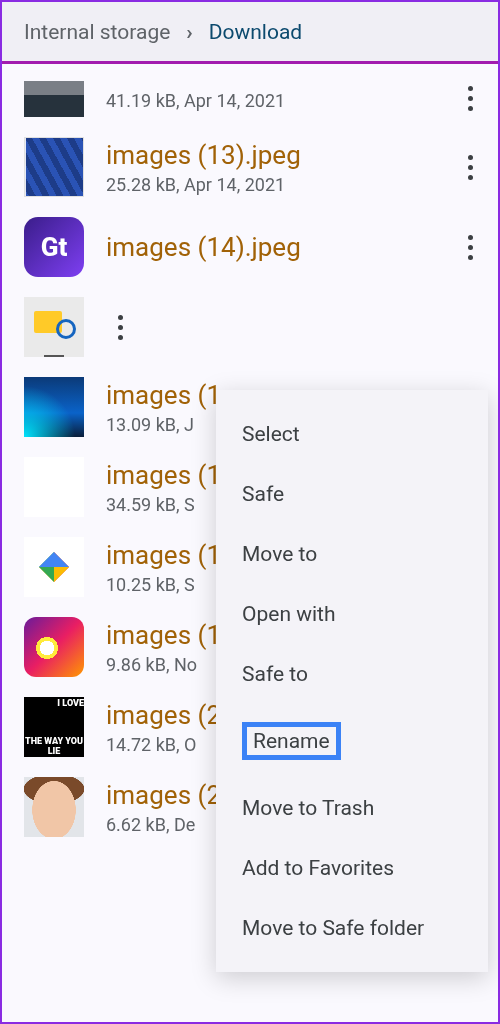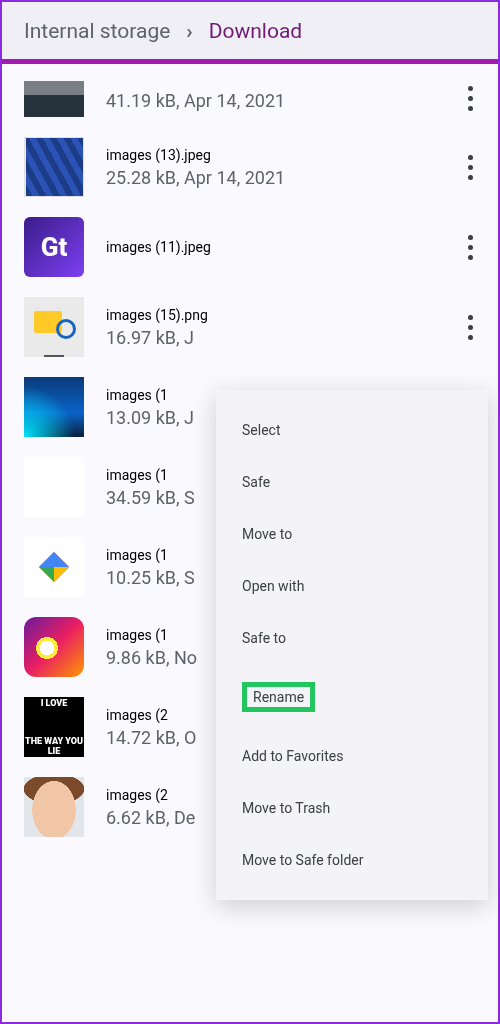--- a/index.html
+++ b/index.html
@@ -5,78 +5,78 @@
   * { box-sizing: border-box; margin: 0; padding: 0; }
   html, body { width: 500px; height: 1024px; overflow: hidden; font-family: Roboto, "Segoe UI", Arial, sans-serif; }
   body { background: #ffffff; border: 2px solid #8a2be2; }
 
   .screen { position: relative; width: 100%; height: 100%; background: #faf9fe; }
 
   
   .breadcrumb {
     display: flex; align-items: center; gap: 16px;
     height: 62px; padding: 0 22px;
-    background: #f0eff5; border-bottom: 5px solid #a21caf;
+    background: #f0eff5; border-bottom: 3px solid #a21caf;
     font-size: 21px; color: #5f6368;
   }
-  .breadcrumb .current { color: #701a75; }
+  .breadcrumb .current { color: #0c4a6e; }
   .breadcrumb .chevron { color: #5f6368; font-weight: bold; }
 
   
   .list { padding-top: 4px; }
   .row {
     display: flex; align-items: center;
     padding: 10px 14px 10px 22px; gap: 22px;
     position: relative;
   }
   .thumb {
     width: 60px; height: 60px; flex: 0 0 60px;
     border: 1px solid #e0e0e0; background: #fff;
-    display: flex; align-items: center; justify-content: center;
+    display: flex; align-items: flex-end; justify-content: center;
     overflow: hidden;
   }
   .thumb.noborder { border: none; }
   .info { flex: 1 1 auto; min-width: 0; }
-  .fname { font-size: 14px; color: #000000; white-space: nowrap; overflow: hidden; text-overflow: clip; }
+  .fname { font-size: 26px; color: #a16207; white-space: nowrap; overflow: hidden; text-overflow: clip; }
   .meta { font-size: 18px; color: #5f6368; margin-top: 4px; white-space: nowrap; overflow: hidden; text-overflow: clip; }
   .more { width: 28px; display: flex; flex-direction: column; align-items: center; gap: 5px; padding: 6px 0; }
   .more span { width: 5px; height: 5px; border-radius: 50%; background: #3c4043; }
 
   
   .row.partial { padding-top: 12px; padding-bottom: 10px; }
   .row.partial .thumb { height: 36px; border: none; }
 
   
   .menu {
     position: absolute; right: 10px; top: 388px;
     width: 272px; background: #f4f3f8;
     box-shadow: 0 6px 24px rgba(0,0,0,0.18);
     padding: 14px 0;
   }
   .menu-item {
-    padding: 18px 26px; font-size: 14px; color: #3c4043;
+    padding: 18px 26px; font-size: 21px; color: #3c4043;
     white-space: nowrap;
   }
   .highlight {
-    border: 5px solid #22c55e;
+    border: 5px solid #3b82f6;
     padding: 2px 6px;
     display: inline-block;
     line-height: 1.15;
   }
 
   
   .solar1 { background: linear-gradient(#7a7f86 0 40%, #26323c 40% 100%); }
   .solar2 {
     background:
       repeating-linear-gradient(64deg, #1d3c88 0 4px, #2a53b5 4px 8px);
     transform: skewY(-12deg) scale(1.4);
   }
   .gt {
     background: linear-gradient(135deg,#3a1d8a,#7e3ff2);
-    border-radius: 6px; border:none;
+    border-radius: 14px; border:none;
     color:#fff; font-weight:800; font-size:26px;
     display:flex; align-items:center; justify-content:center;
   }
   .fm {
     position:relative; background:#eaeaea;
   }
   .fm::before{
     content:""; position:absolute; left:10px; top:14px; width:28px; height:22px;
     background:#ffca28; border-radius:2px;
   }
@@ -157,37 +157,33 @@
       <div class="more">
           <span></span>
           <span></span>
           <span></span>
         </div>
     </div>
 
     <div class="row">
       <div class="thumb gt">Gt</div>
       <div class="info">
-        <div class="fname">images (11).jpeg</div>
+        <div class="fname">images (14).jpeg</div>
       </div>
       <div class="more">
           <span></span>
           <span></span>
           <span></span>
         </div>
     </div>
 
     <div class="row">
       <div class="thumb fm noborder">
           <div class="stand"></div>
         </div>
-      <div class="info">
-        <div class="fname">images (15).png</div>
-        <div class="meta">16.97 kB, J</div>
-      </div>
       <div class="more">
           <span></span>
           <span></span>
           <span></span>
         </div>
     </div>
 
     <div class="row">
       <div class="thumb noborder win10"></div>
       <div class="info">
@@ -256,18 +252,18 @@
 
   <div class="menu">
     <div class="menu-item">Select</div>
     <div class="menu-item">Safe</div>
     <div class="menu-item">Move to</div>
     <div class="menu-item">Open with</div>
     <div class="menu-item">Safe to</div>
     <div class="menu-item">
       <span class="highlight">Rename</span>
     </div>
+    <div class="menu-item">Move to Trash</div>
     <div class="menu-item">Add to Favorites</div>
-    <div class="menu-item">Move to Trash</div>
     <div class="menu-item">Move to Safe folder</div>
   </div>
 
 </div>
 
 </body></html>

